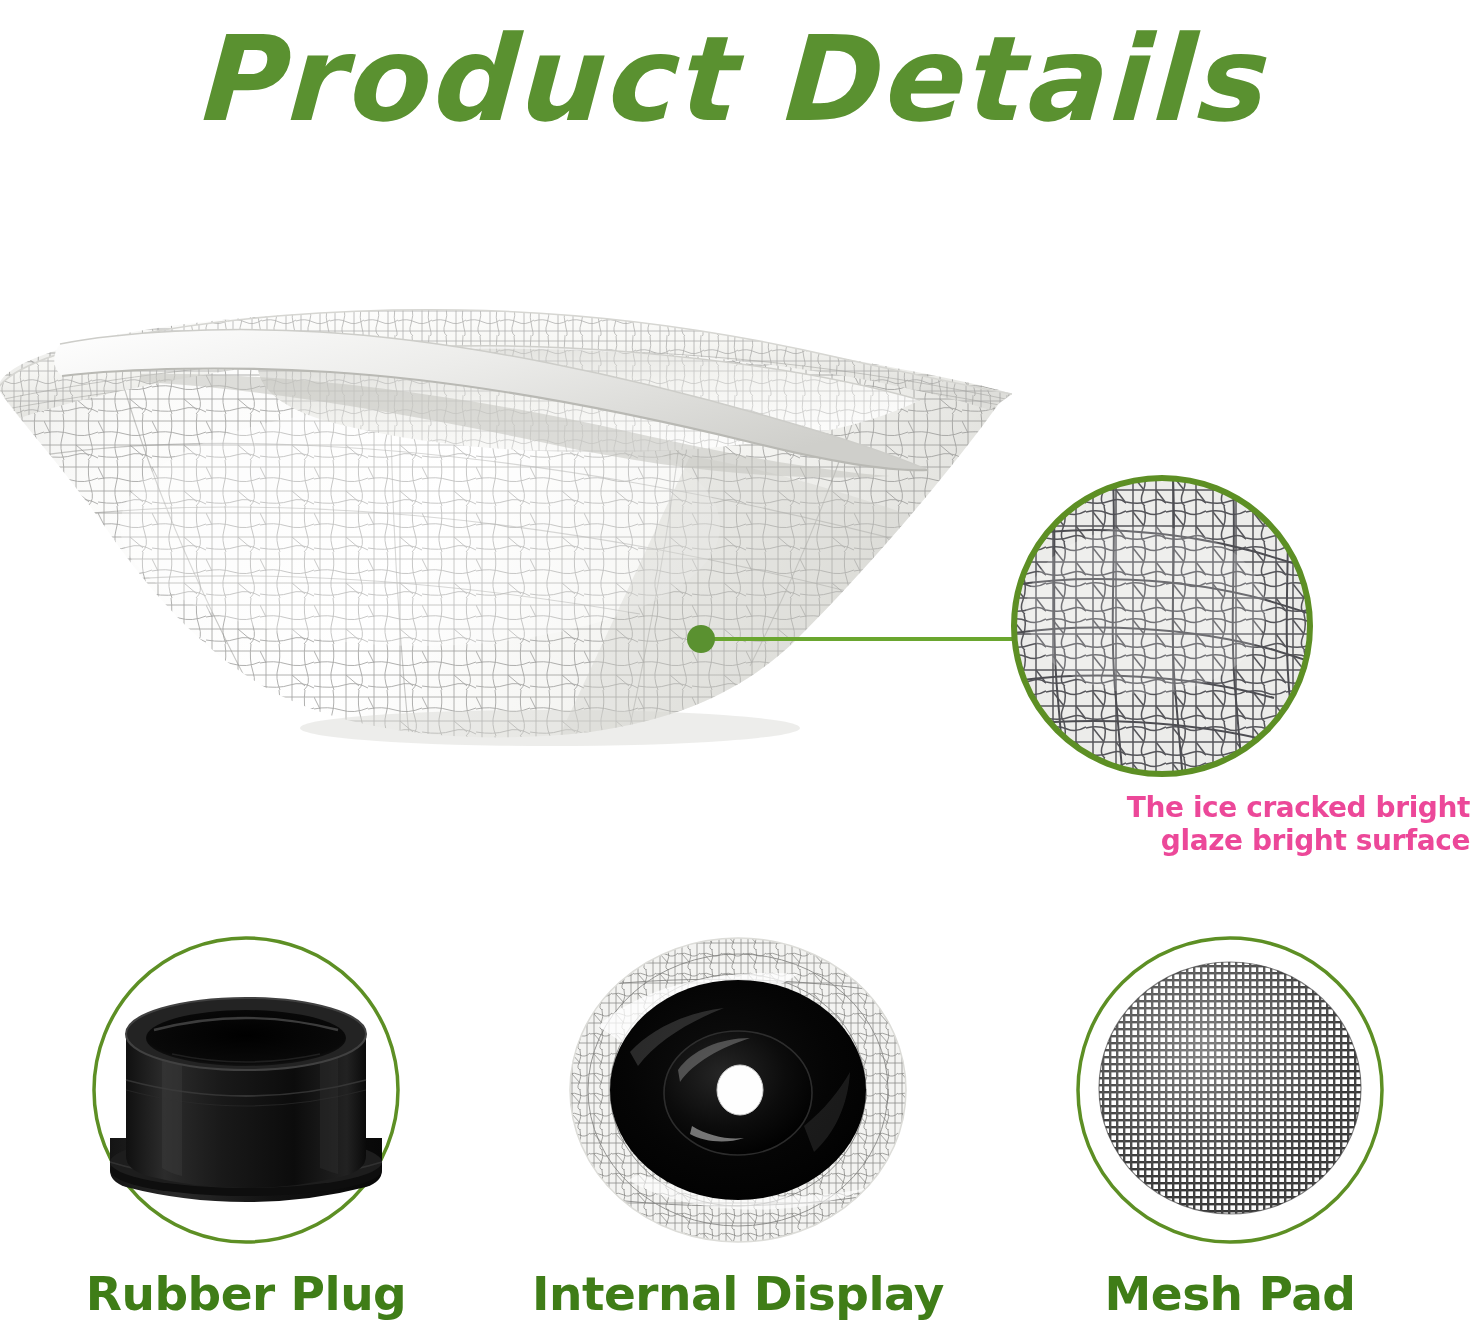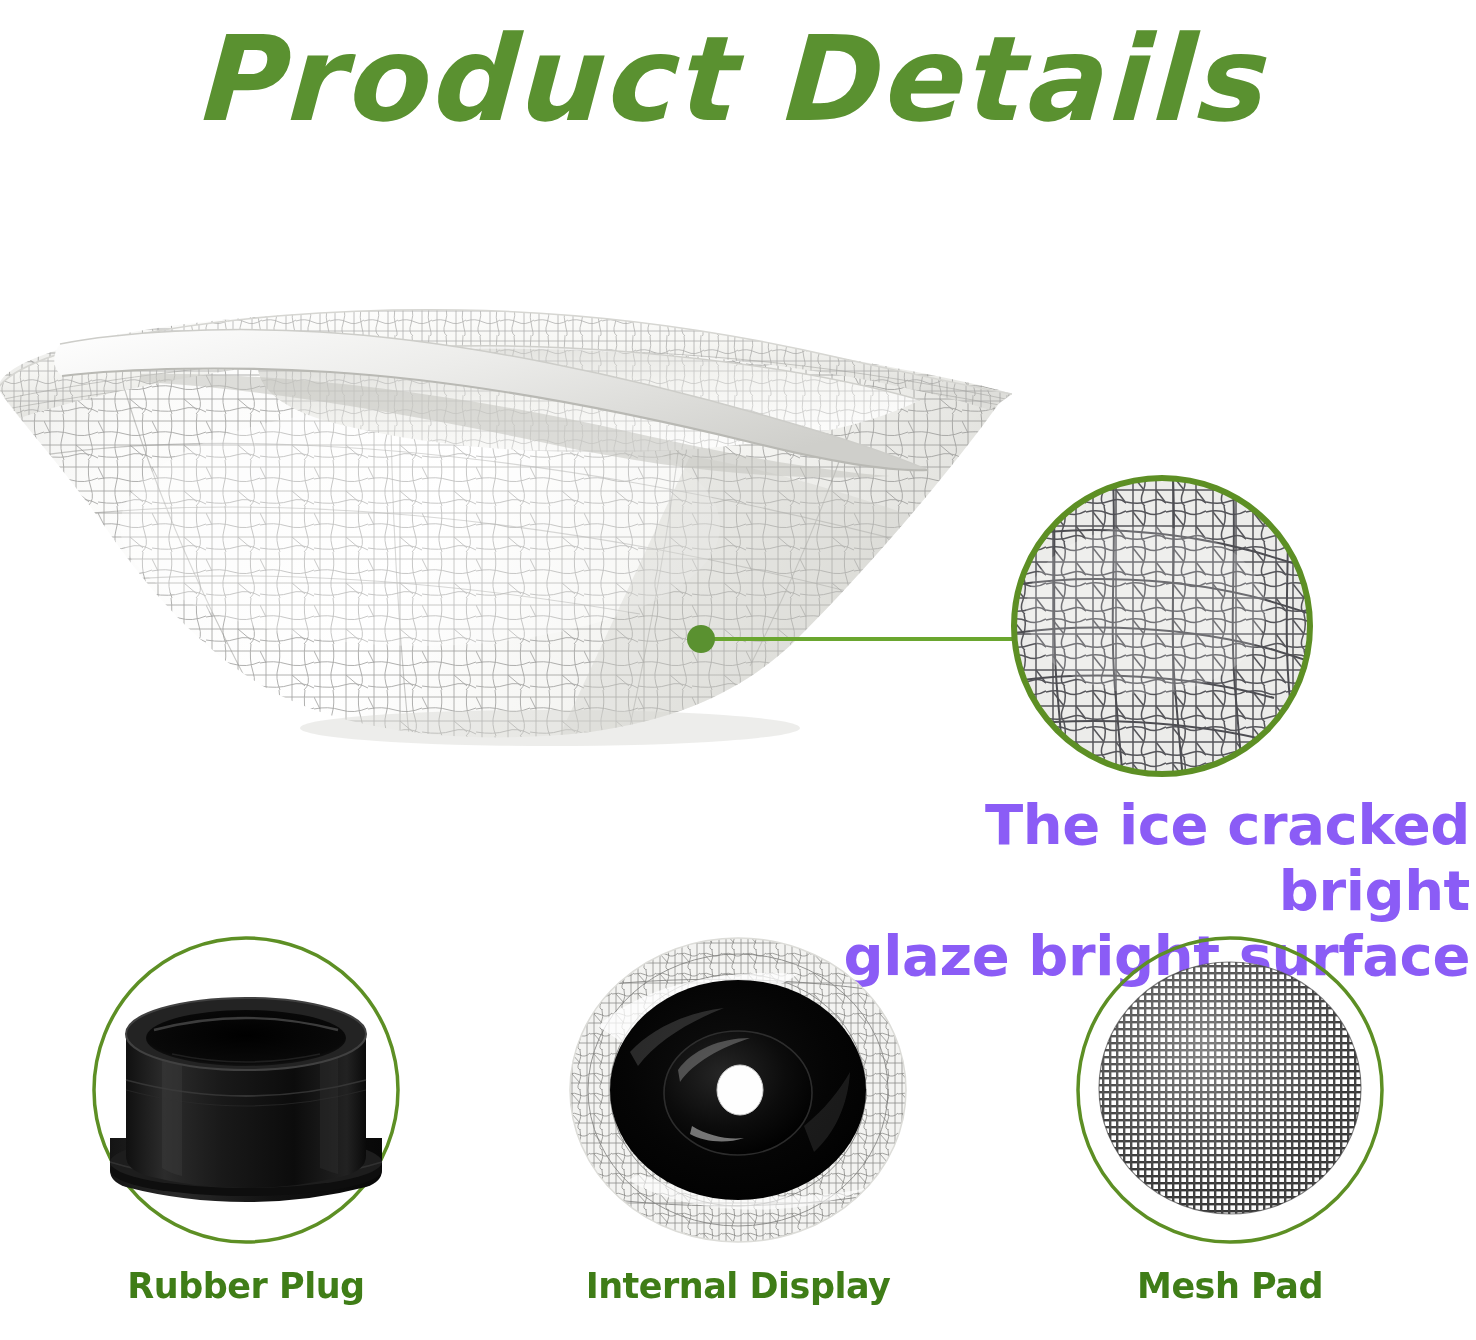--- a/index.html
+++ b/index.html
@@ -62,23 +62,23 @@
     height: 30px;
   }
   #leader svg { display: block; width: 100%; height: 100%; }
 
   #callout-text {
     position: absolute;
     right: 6px;
     top: 792px;
     width: 640px;
     text-align: right;
-    color: #8b5cf6;
+    color: #ec4899;
     font-family: "DejaVu Sans", sans-serif;
-    font-size: 56px;
+    font-size: 28px;
     font-weight: bold;
     line-height: 1.17;
     letter-spacing: -0.4px;
   }
 
   
   .panel {
     position: absolute;
     top: 930px;
     width: 492px;
@@ -99,21 +99,21 @@
   .panel-art svg { display: block; width: 100%; height: 100%; }
 
   .panel-label {
     position: absolute;
     left: 0;
     top: 336px;
     width: 492px;
     text-align: center;
     color: #3f7d17;
     font-family: "DejaVu Sans", sans-serif;
-    font-size: 35px;
+    font-size: 47px;
     font-weight: bold;
     letter-spacing: -0.5px;
   }
 </style>
 </head>
 <body>
 
 <div id="page">
 
   <div id="title">Product Details</div>

